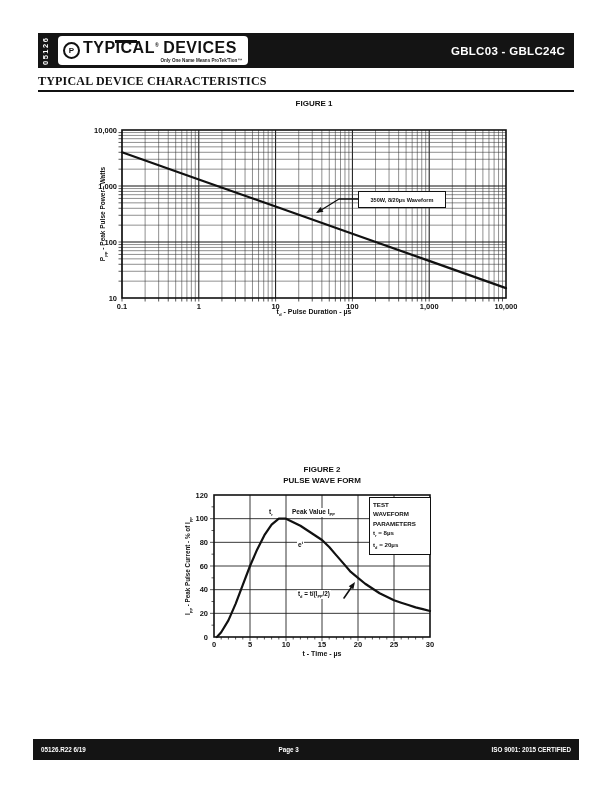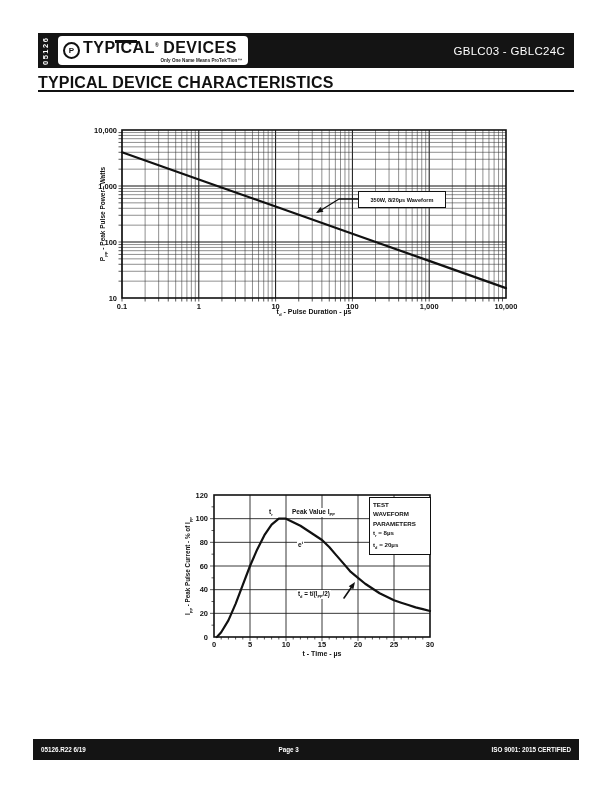--- a/index.html
+++ b/index.html
@@ -15,23 +15,23 @@
   #doc-code{position:absolute;left:3px;top:0;height:35px;display:flex;align-items:center;justify-content:center;
             writing-mode:vertical-rl;transform:rotate(180deg);color:#fff;font-size:7.5px;font-weight:bold;letter-spacing:1.5px;}
   #logo-box{position:absolute;left:20px;top:3px;width:190px;height:29px;background:#fff;border-radius:4px;}
   #monogram{position:absolute;left:5px;top:6px;width:13px;height:13px;border:2px solid #111;border-radius:50%;
             display:flex;align-items:center;justify-content:center;font-size:8px;font-weight:bold;color:#111;}
   #logotype{position:absolute;left:25px;top:3px;font-size:16px;font-weight:bold;letter-spacing:0.5px;color:#111;white-space:nowrap;}
   #logotype .devices{margin-left:4px;}
   #logo-reg{font-size:5px;vertical-align:super;}
   #logo-overbar{position:absolute;left:57px;top:4px;width:22px;height:2.5px;background:#111;}
   #tagline{position:absolute;right:6px;bottom:2px;font-size:4.6px;font-weight:bold;color:#222;white-space:nowrap;}
-  #part-range{position:absolute;right:9px;top:50%;transform:translateY(-50%);color:#fff;font-weight:normal;
+  #part-range{position:absolute;right:9px;top:50%;transform:translateY(-50%);color:#fff;font-weight:bold;
               font-size:11.5px;letter-spacing:0.3px;}
-  #section-title{left:38px;top:74px;font-size:16px;font-weight:bold;letter-spacing:0.2px;}
+  #section-title{left:38px;top:74px;font-size:12px;font-weight:bold;letter-spacing:0.2px;font-family:Liberation Serif, serif;}
   #title-rule{left:38px;top:90px;width:536px;height:2.2px;background:#111;}
 
   
   .fig-title{text-align:center;font-size:8px;font-weight:bold;}
   .axis-label{font-size:7px;font-weight:bold;text-align:center;}
   .ylab{transform:translate(-50%,-50%) rotate(-90deg);white-space:nowrap;font-size:6.5px;font-weight:bold;}
 
   
   #f1-title{left:122px;top:99px;width:384px;}
   #f1-subtitle{left:122px;top:110px;width:384px;}
@@ -298,24 +298,27 @@
         <span>TYPICAL</span><span id="logo-reg">®</span><span class="devices">DEVICES</span>
       </div>
       <div id="logo-overbar"></div>
       <div id="tagline">Only One Name Means ProTek'Tion™</div>
     </div>
     <div id="part-range">GBLC03 - GBLC24C</div>
   </header>
   <div id="section-title" class="abs">TYPICAL DEVICE CHARACTERISTICS</div>
   <div id="title-rule" class="abs"></div>
 
+  <div id="f1-title" class="abs fig-title">FIGURE 1</div>
   <div id="f1-ylabel" class="abs ylab">P<sub>PP</sub> - Peak Pulse Power - Watts</div>
   <div id="f1-xlabel" class="abs axis-label">t<sub>d</sub> - Pulse Duration - µs</div>
   <div id="f1-ann-box" class="abs">350W, 8/20µs Waveform</div>
 
+  <div id="f2-title" class="abs fig-title">FIGURE 2</div>
+  <div id="f2-subtitle" class="abs fig-title">PULSE WAVE FORM</div>
   <div id="f2-ylabel" class="abs ylab">I<sub>PP</sub> - Peak Pulse Current - % of I<sub>PP</sub></div>
   <div id="f2-xlabel" class="abs axis-label">t - Time - µs</div>
   <div id="f2-params" class="abs">
     <div>TEST</div>
     <div>WAVEFORM</div>
     <div>PARAMETERS</div>
     <div>t<sub>r</sub> = 8µs</div>
     <div>t<sub>d</sub> = 20µs</div>
   </div>
   <div id="f2-ann-tr" class="abs f2-ann">t<sub>r</sub></div>

